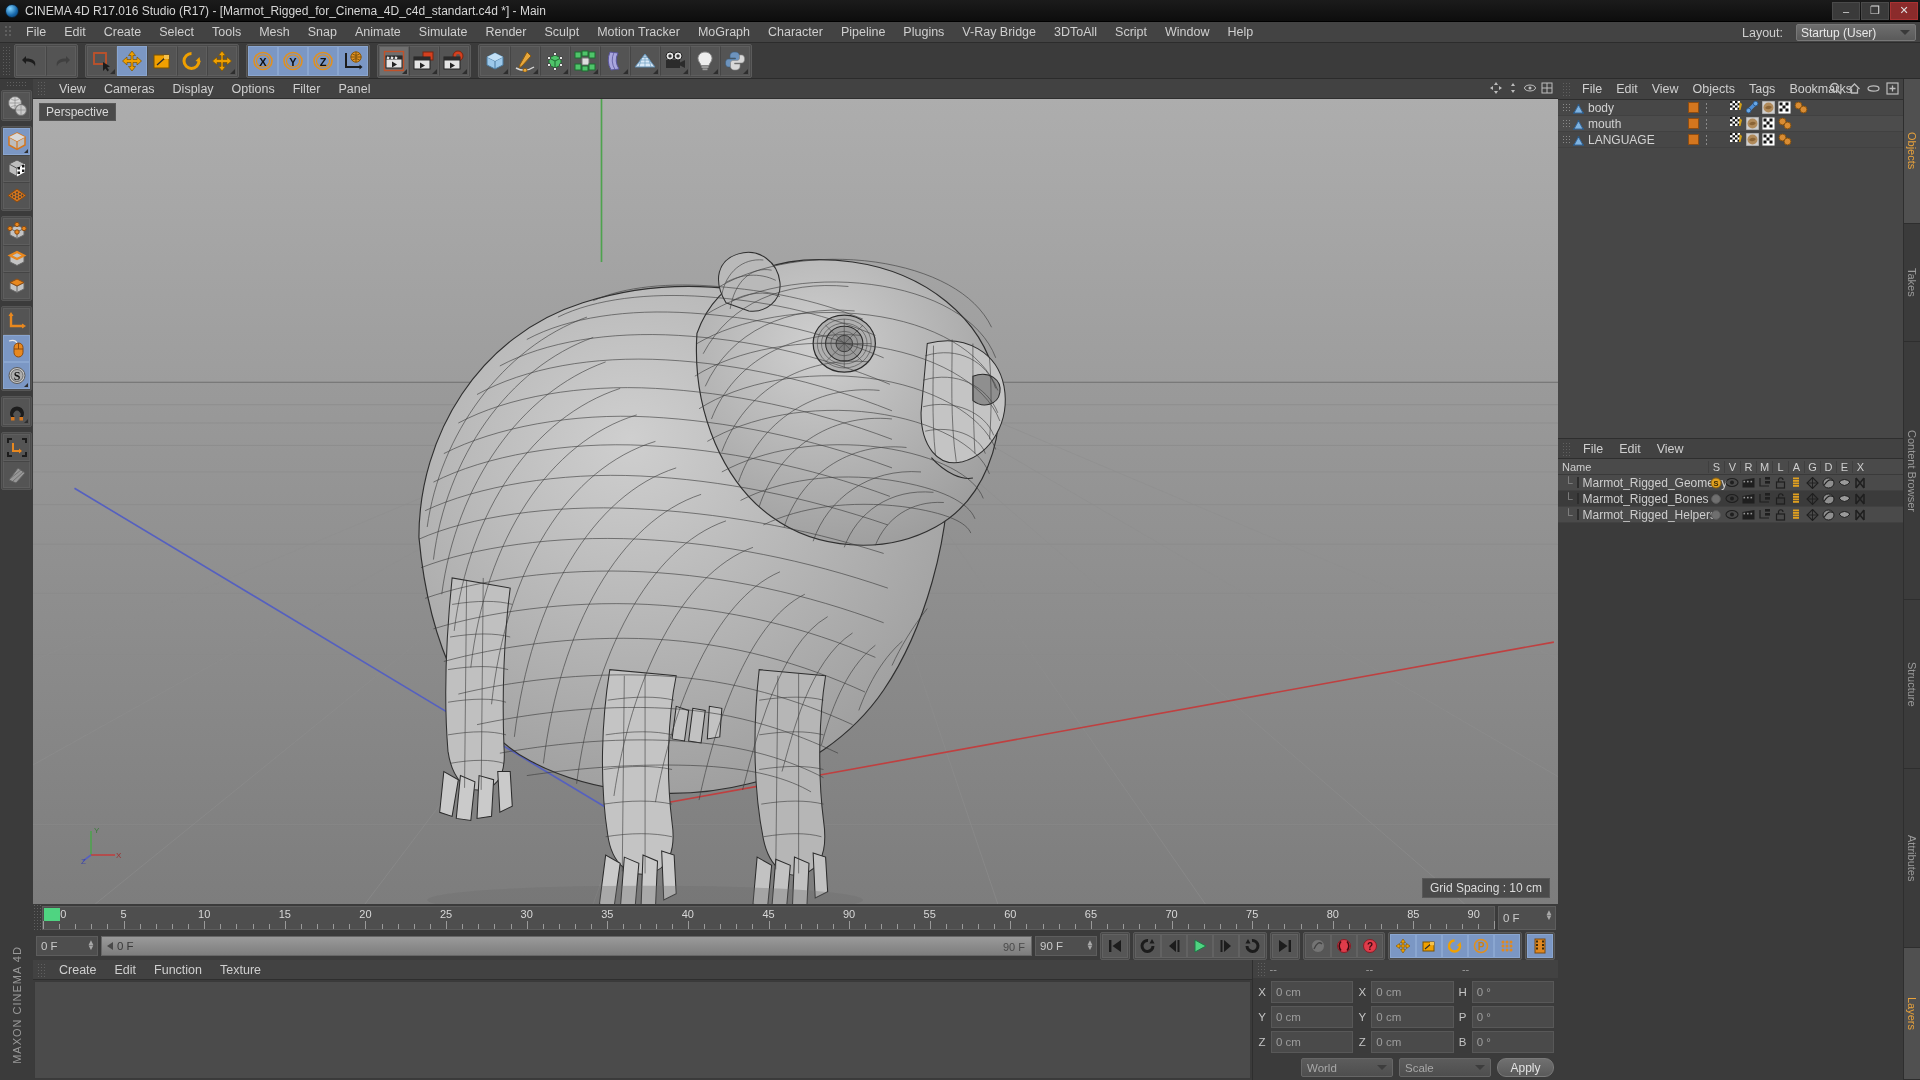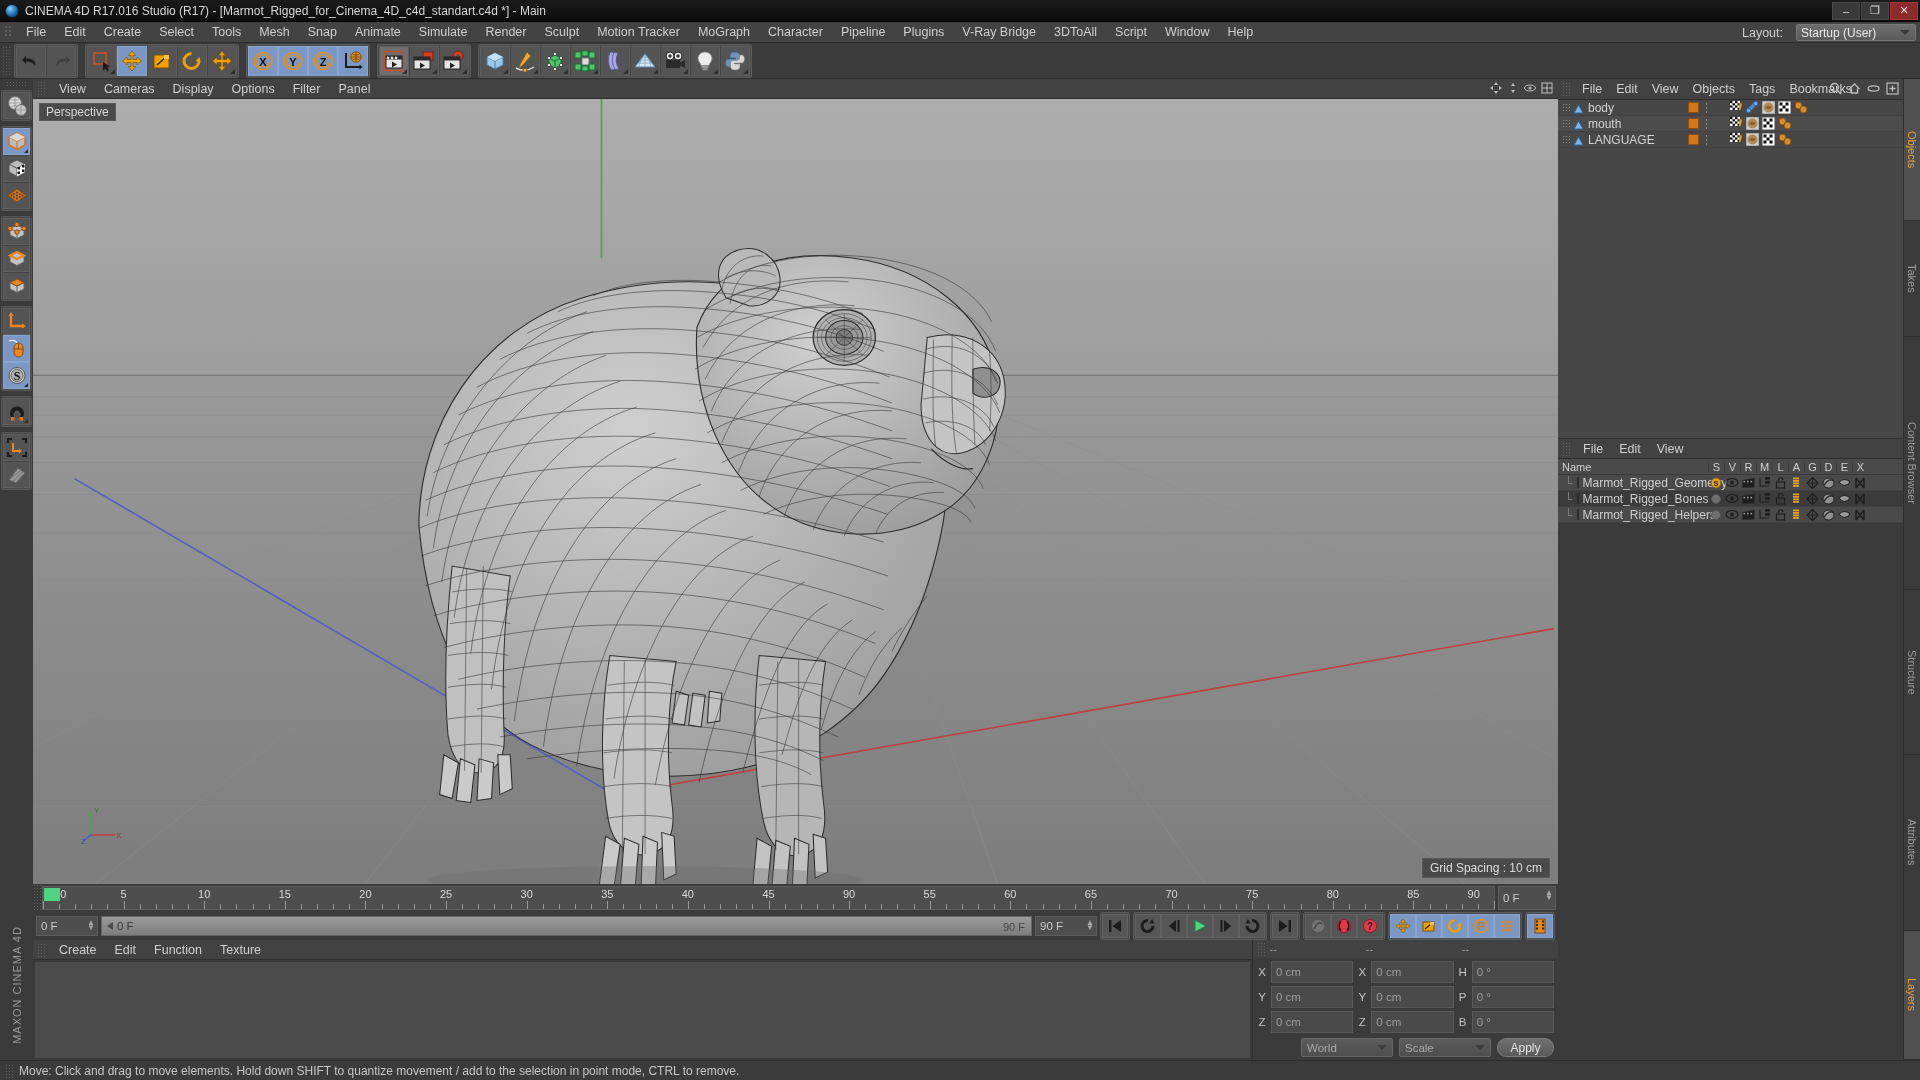--- a/index.html
+++ b/index.html
@@ -1660,17 +1660,13 @@
     <div class="rightstrip" id="right-tabs">
         <div class="vtab on" style="flex: 11 0 auto;">Objects</div>
         <div class="vtab" style="flex: 9 0 auto;">Takes</div>
         <div class="vtab" style="flex: 19 0 auto;">Content Browser</div>
         <div class="vtab" style="flex: 13 0 auto;">Structure</div>
         <div class="vtab" style="flex: 14 0 auto;">Attributes</div>
         <div class="vtab on" style="flex: 10 0 auto;">Layers</div>
       </div>
   </div>
 
-  <div class="statusbar">
-    <div class="g"></div>
-    <div class="txt">Move: Click and drag to move elements. Hold down SHIFT to quantize movement / add to the selection in point mode, CTRL to remove.</div>
-  </div>
 </div>
 
 </body></html>

